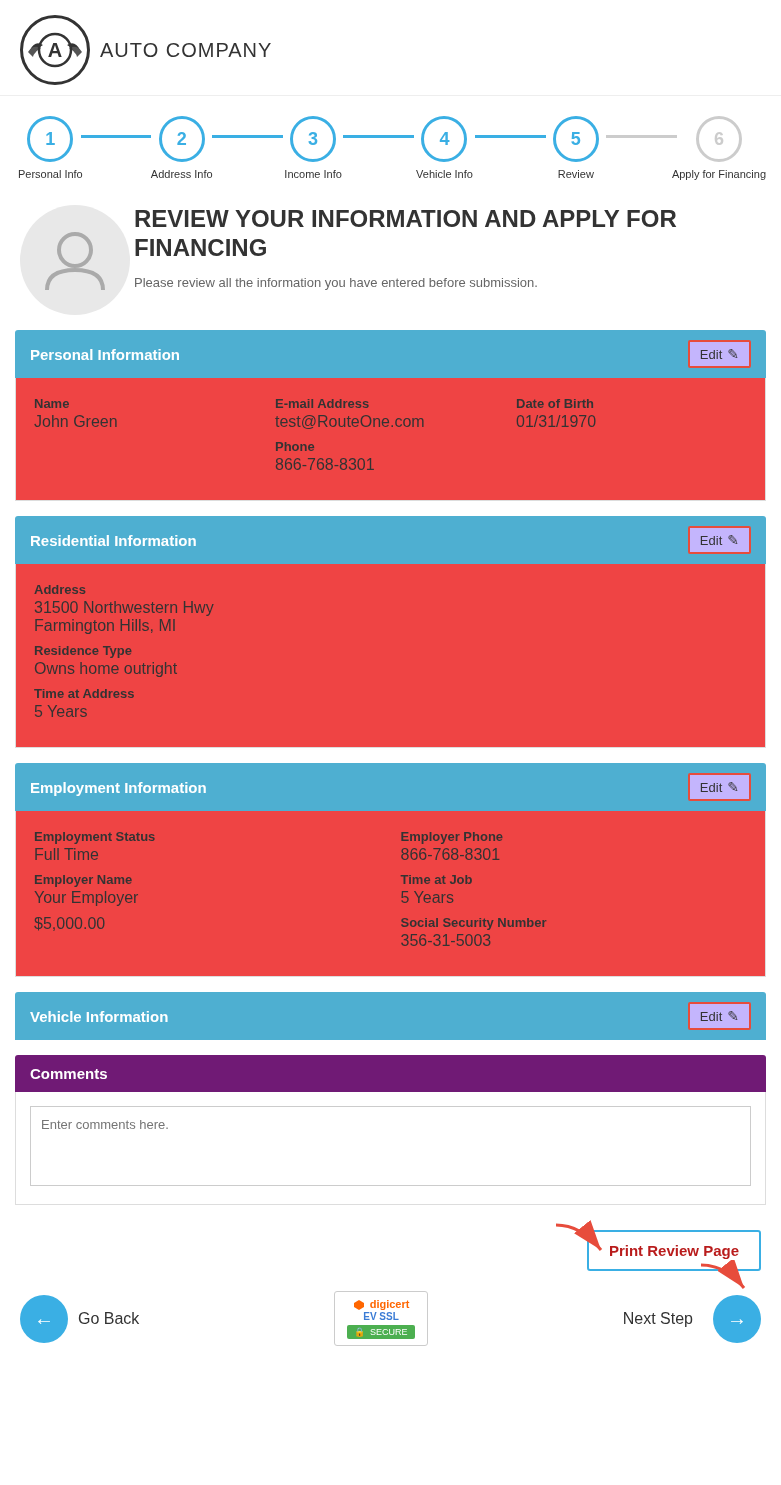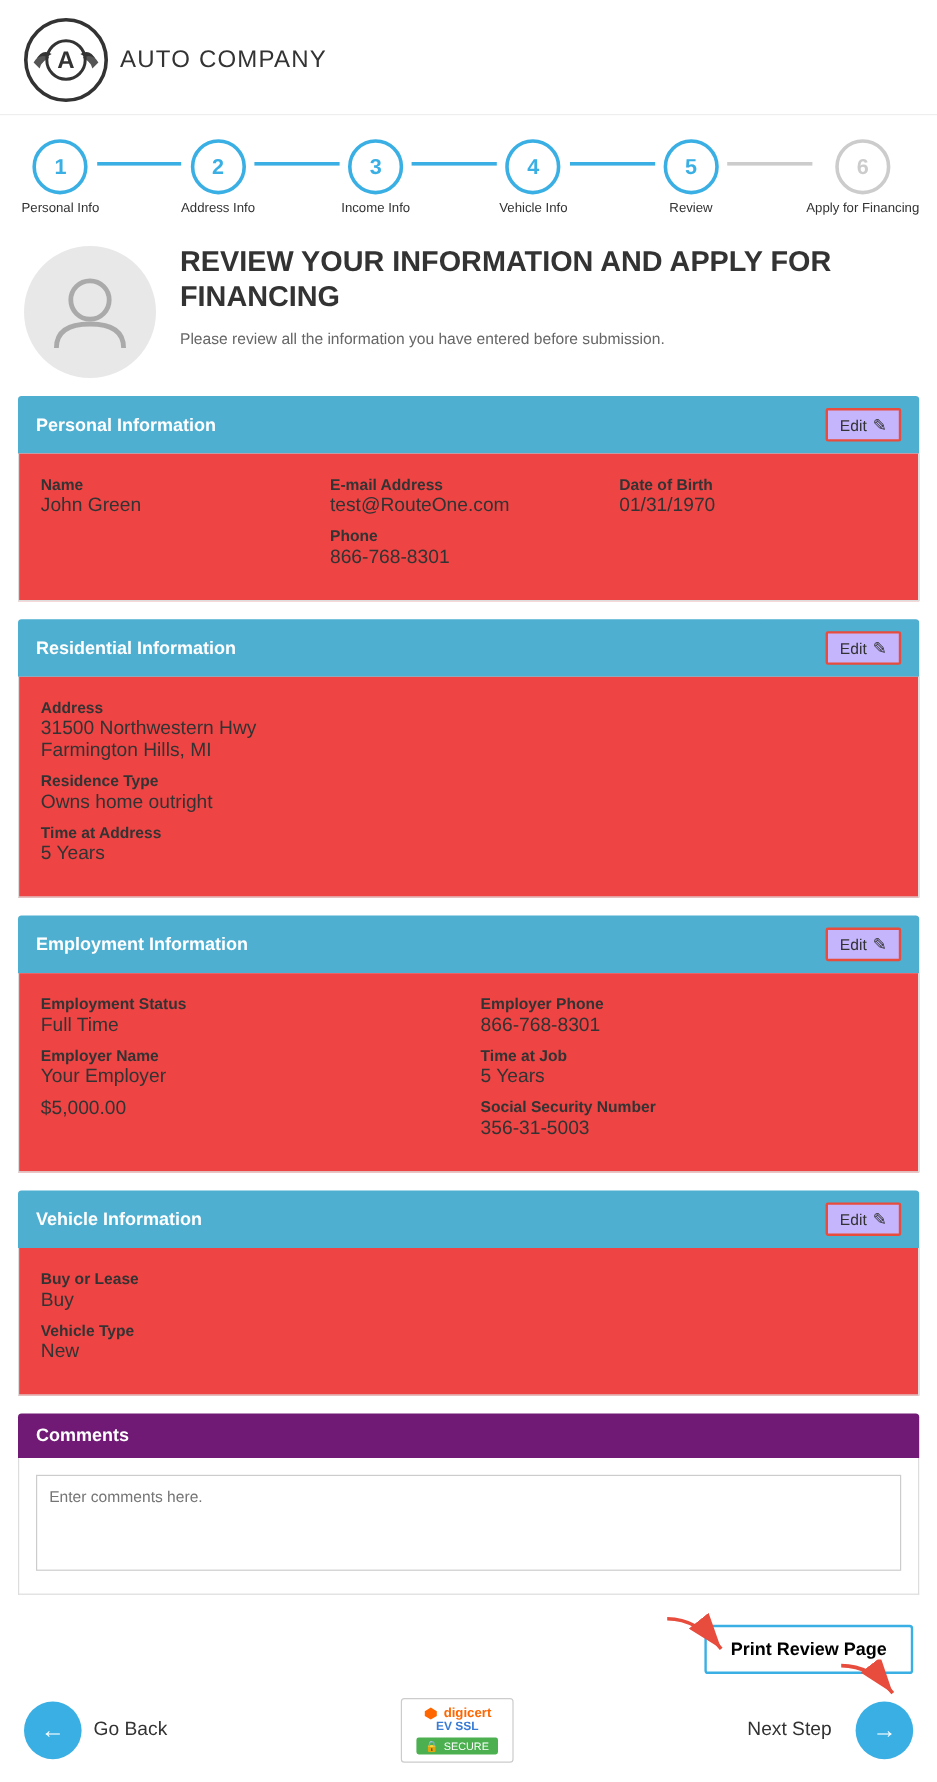--- a/index.html
+++ b/index.html
@@ -93,21 +93,21 @@
     }
     .step-connector.inactive {
       background: #ccc;
     }
 
     
     .review-header {
       display: flex;
       align-items: flex-start;
       padding: 20px 20px 15px 20px;
-      gap: 20px;
+      gap: 4px;
     }
     .avatar-circle {
       width: 110px;
       height: 110px;
       border-radius: 50%;
       background: #e8e8e8;
       display: flex;
       align-items: center;
       justify-content: center;
       flex-shrink: 0;
@@ -216,21 +216,21 @@
     }
     .arrow-indicator {
       position: absolute;
       right: 170px;
       top: 0px;
       font-size: 30px;
       color: #e74c3c;
     }
     .print-btn {
       background: #fff;
-      color: #000000;
+      color: #b91c1c;
       border: 2px solid #3aafe4;
       padding: 10px 20px;
       font-size: 15px;
       font-weight: bold;
       cursor: pointer;
       border-radius: 3px;
     }
 
     
     .footer-nav {
@@ -509,30 +509,20 @@
   </div>
 </div>
 
 <div class="section-block">
   <div class="section-header">
     <span class="section-header-title">Vehicle Information</span>
     <button class="edit-btn">
       <span>Edit</span>
       <span class="edit-icon">✎</span>
     </button>
-  </div>
-  <div class="section-body">
-    <div class="info-item">
-      <div class="info-label">Buy or Lease</div>
-      <div class="info-value">Buy</div>
-    </div>
-    <div class="info-item">
-      <div class="info-label">Vehicle Type</div>
-      <div class="info-value">New</div>
-    </div>
   </div>
 </div>
 
 <div class="comments-section">
   <div class="comments-header">
     <span>Comments</span>
   </div>
   <div class="comments-body">
     <textarea class="comments-textarea" placeholder="Enter comments here." style=""></textarea>
   </div>

